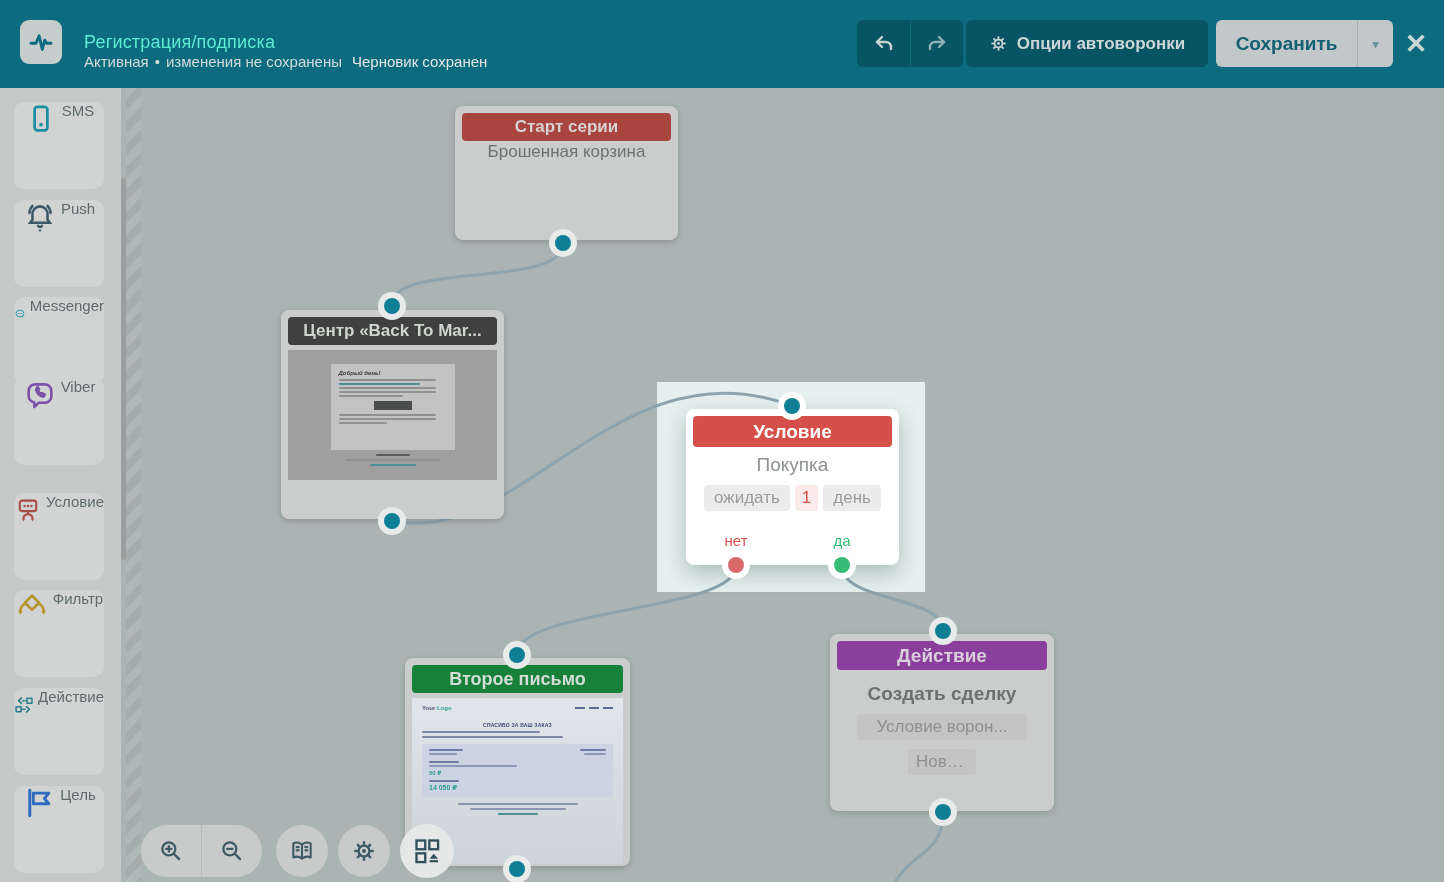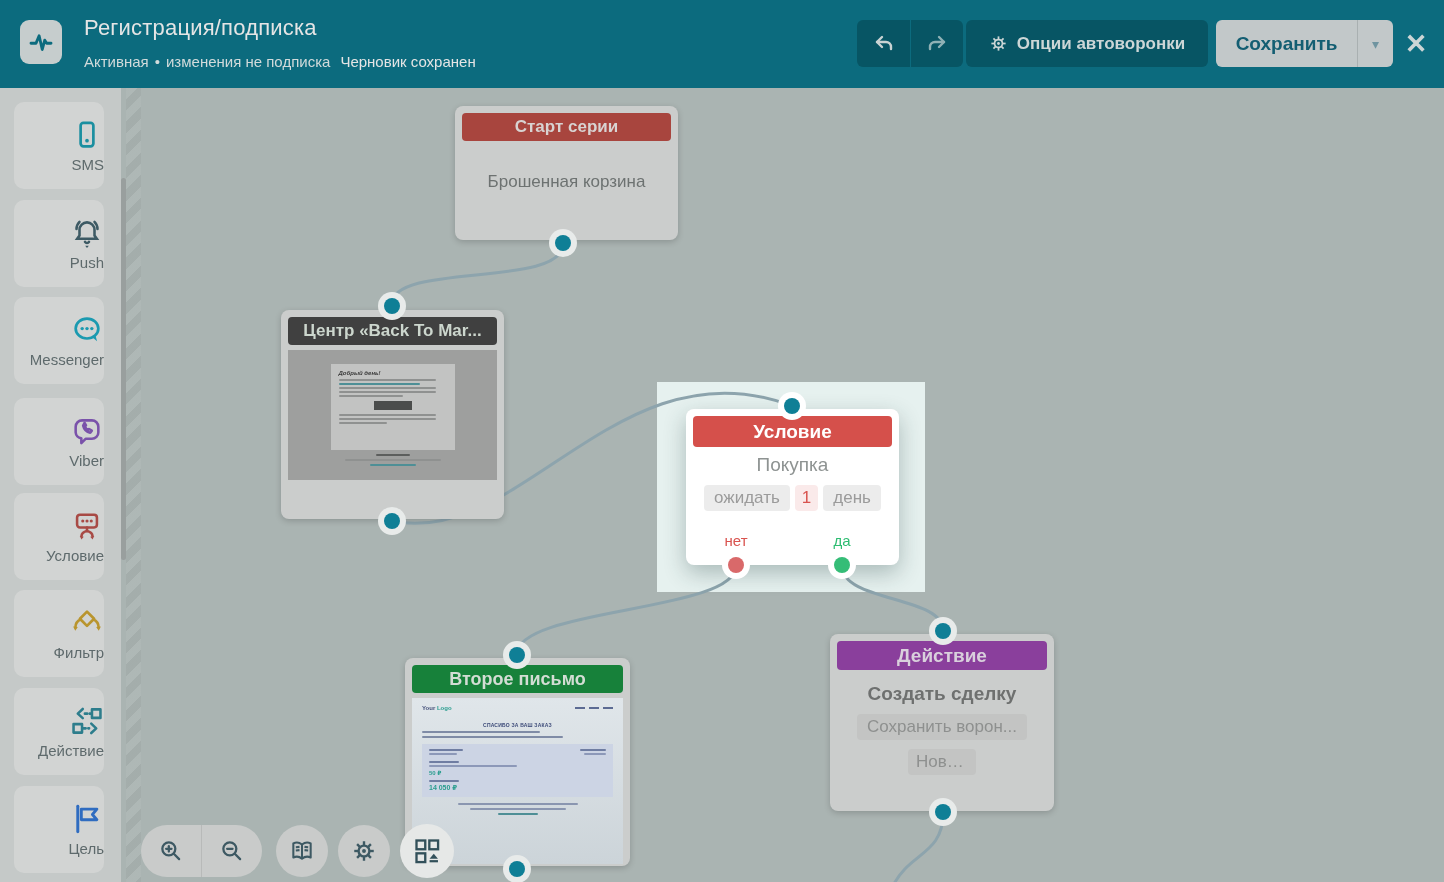--- a/index.html
+++ b/index.html
@@ -3,49 +3,49 @@
 <meta charset="utf-8">
 <style>
   * { margin:0; padding:0; box-sizing:border-box; }
   html,body { width:1444px; height:882px; overflow:hidden; }
   body { font-family:"Liberation Sans","DejaVu Sans",sans-serif; background:#aab4b2; position:relative; }
   #app { position:absolute; inset:0; width:1444px; height:882px; overflow:hidden; }
 
   
   .header { position:absolute; left:0; top:0; width:1444px; height:88px; background:#0c6b7e; z-index:40; }
   .logo { position:absolute; left:20px; top:20px; width:42px; height:44px; border-radius:9px; background:#c6cdcd; display:flex; align-items:center; justify-content:center; }
-  .hdr-title { position:absolute; left:84px; top:15px; font-size:22px; color:#e5e5e5; font-weight:500; letter-spacing:.2px; }
+  .hdr-title { position:absolute; left:84px; top:32px; font-size:18px; color:#5eead4; font-weight:500; letter-spacing:.2px; }
   .hdr-sub { position:absolute; left:84px; top:53px; font-size:15px; color:#d2dbdb; }
   .hdr-sub .sep { margin:0 6px; }
   .hdr-ghost { color:#e5e5e5; margin-left:10px; }
   .hbtn { position:absolute; top:20px; height:47px; background:#075564; border:none; border-radius:6px; display:flex; align-items:center; justify-content:center; cursor:pointer; }
   .undo-btn { left:857px; width:53px; border-radius:6px 0 0 6px; }
   .redo-btn { left:911px; width:52px; border-radius:0 6px 6px 0; }
   .options-btn { left:966px; width:242px; gap:9px; color:#ccd6d6; font-size:17px; font-weight:700; }
   .save-main { left:1216px; width:141px; background:#c2c8c9; color:#135e72; font-size:19px; font-weight:700; border-radius:6px 0 0 6px; }
   .save-caret { left:1357px; width:36px; background:#c2c8c9; border-left:1px solid #a9b0b1; border-radius:0 6px 6px 0; color:#6f94a0; font-size:14px; }
   .close-btn { position:absolute; left:1398px; top:26px; width:36px; height:36px; background:none; border:none; color:#ccd5d5; font-size:27px; font-weight:700; cursor:pointer; line-height:36px; }
 
   
   .sidebar { position:absolute; left:0; top:88px; width:121px; height:794px; background:#c5c9c8; z-index:30; }
-  .side-item { position:absolute; left:14px; width:90px; height:87px; background:#d2d4d3; border-radius:10px; display:flex; flex-direction:column; align-items:flex-end; justify-content:center; gap:4px; cursor:grab; }
+  .side-item { position:absolute; left:14px; width:90px; height:87px; background:#d2d4d3; border-radius:10px; display:flex; flex-direction:row; align-items:flex-start; justify-content:center; gap:4px; cursor:grab; }
   .side-item .lbl { font-size:15px; color:#5e6a6c; }
   .side-scrollbar { position:absolute; left:121px; top:178px; width:5px; height:382px; background:#999f9e; border-radius:3px; z-index:31; }
   .hatch { position:absolute; left:126px; top:88px; width:15px; height:794px; z-index:3;
            background:repeating-linear-gradient(135deg,#b2bbb9 0 8px,#9fa8a6 8px 16px); opacity:.55; }
 
   
   .spotlight { position:absolute; left:657px; top:382px; width:268px; height:210px; background:#e6f1ef; z-index:4; }
   svg.wires { position:absolute; left:0; top:0; z-index:6; pointer-events:none; }
 
   .node { position:absolute; background:#cbcdcc; border-radius:8px; box-shadow:0 2px 6px rgba(0,0,0,.18); z-index:10; text-align:center; cursor:pointer; }
   .node-head { margin:7px 7px 0; height:28px; line-height:28px; border-radius:4px; color:#d8d3d2; font-size:17px; font-weight:700;
                white-space:nowrap; overflow:hidden; text-overflow:ellipsis; padding:0 8px; }
   .node-start { left:455px; top:106px; width:223px; height:134px; }
-  .node-start .body { margin-top:30px; color:#6d7271; font-size:17px; line-height:1.28; }
+  .node-start .body { margin-top:0; color:#6d7271; font-size:17px; line-height:1.28; }
 
   .node-email1 { left:281px; top:310px; width:223px; height:209px; }
   .node-email1 .head { color:#ccd6cd; }
   .thumb1 { margin:5px 7px 0; height:130px; background:#9e9f9e; position:relative; overflow:hidden; }
   .letter { position:absolute; left:50%; transform:translateX(-50%); top:14px; width:124px; height:86px; background:#c2c3c2; padding:6px 8px; text-align:left; }
   .letter .h { font-size:6px; font-weight:700; font-style:italic; color:#3a3a3a; margin-bottom:3px; }
   .ln { height:2px; background:#8f9190; margin-bottom:2px; border-radius:1px; }
   .ln.teal { background:#4e8f96; }
   .ln.w90 { width:90%; } .ln.w75 { width:75%; } .ln.w60 { width:60%; } .ln.w45 { width:45%; }
   .mini-btn { width:38px; height:9px; background:#4b4d4c; margin:4px auto; }
@@ -125,21 +125,21 @@
   </svg>
 
   <div class="header">
     <div class="logo">
       <svg width="30" height="30" viewBox="0 0 24 24">
         <polyline points="4,13 8,13 10.5,7 13,18 15,10.5 16.5,13 20,13" fill="none" stroke="#0c6b7e" stroke-width="2.3" stroke-linecap="round" stroke-linejoin="round"></polyline>
       </svg>
     </div>
     <div class="hdr-title">Регистрация/подписка</div>
     <div class="hdr-sub">
-      <span>Активная</span><span class="sep">•</span><span>изменения не подписка</span><span class="hdr-ghost">Черновик сохранен</span>
+      <span>Активная</span><span class="sep">•</span><span>изменения не сохранены</span><span class="hdr-ghost">Черновик сохранен</span>
     </div>
 
     <button class="hbtn undo-btn">
       <svg width="24" height="24" viewBox="0 0 24 24">
         <g fill="none" stroke="#c9d3d3" stroke-width="2.4" stroke-linecap="round" stroke-linejoin="round">
           <path d="M10 5 5 10l5 5"></path>
             <path d="M5 10h9a5 5 0 0 1 5 5v2"></path>
         </g>
       </svg>
     </button>
@@ -209,21 +209,21 @@
       <svg width="34" height="34" viewBox="0 0 24 24">
         <ellipse cx="12" cy="11" rx="8" ry="7" fill="none" stroke="#1b9ab0" stroke-width="1.9"></ellipse>
         <circle cx="8.6" cy="11" r="1.2" fill="#1b9ab0"></circle>
           <circle cx="12" cy="11" r="1.2" fill="#1b9ab0"></circle>
           <circle cx="15.4" cy="11" r="1.2" fill="#1b9ab0"></circle>
         <path d="M15.5 17l3.6 3-1.1-4.2z" fill="#1b9ab0"></path>
       </svg>
       <span class="lbl">Messenger</span>
     </div>
 
-    <div class="side-item" style="top:310px">
+    <div class="side-item" style="top:290px">
       <svg width="34" height="34" viewBox="0 0 24 24">
         <g fill="none" stroke="#7a52aa" stroke-width="1.8" stroke-linecap="round" stroke-linejoin="round">
           <path d="M8.5 4.5h7A4.5 4.5 0 0 1 20 9v4a4.5 4.5 0 0 1-4.5 4.5H11l-3 3v-3.3A4.5 4.5 0 0 1 4 13V9a4.5 4.5 0 0 1 4.5-4.5z"></path>
           <path d="M9.3 8.2c.6 2.6 2.4 4.4 5 5l1.1-1.4-2-1.2-.9.6c-.9-.6-1.5-1.3-1.9-2.3l.7-.9-1-1.7z"></path>
         </g>
       </svg>
       <span class="lbl">Viber</span>
     </div>
 
     <div class="side-item" style="top:405px">
@@ -353,21 +353,21 @@
         <div class="ln" style="width:120px"></div>
         <div class="ln" style="width:96px"></div>
         <div class="ln" style="width:40px;background:#4e8f96"></div>
       </div>
     </div>
   </div>
 
   <div class="node node-action">
     <div class="node-head" style="background-color: rgb(138, 63, 156);">Действие</div>
     <div class="act-name">Создать сделку</div>
-    <div class="act-chip c1">Сохранить ворон...</div>
+    <div class="act-chip c1">Условие ворон...</div>
     <div class="act-chip c2">Новые</div>
   </div>
 
   <div class="dot" style="left:549px;top:229px">
       <i style="background-color: rgb(15, 127, 150);"></i>
     </div>
   <div class="dot" style="left:378px;top:292px">
       <i style="background-color: rgb(15, 127, 150);"></i>
     </div>
   <div class="dot" style="left:378px;top:507px">

